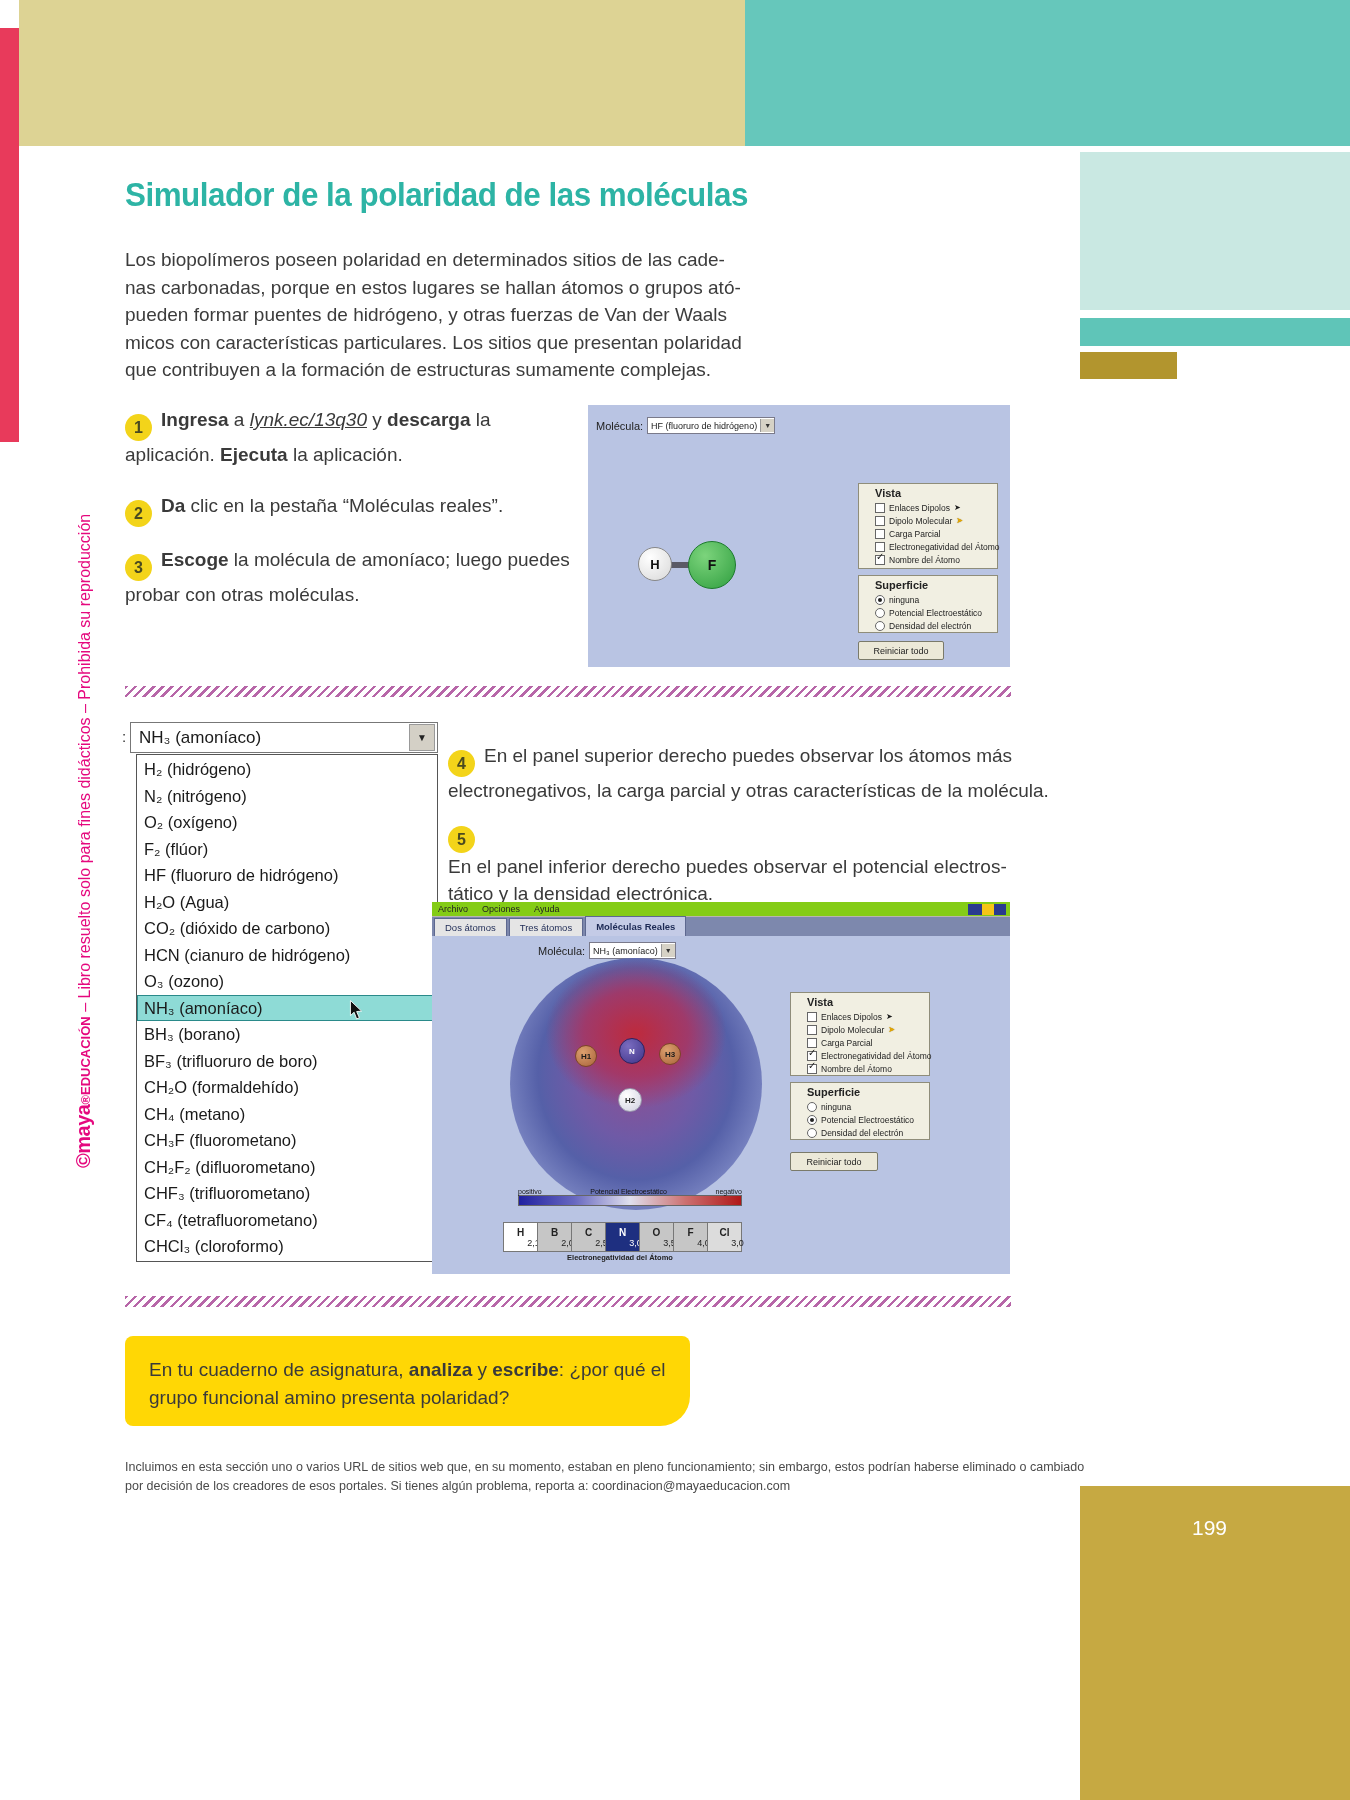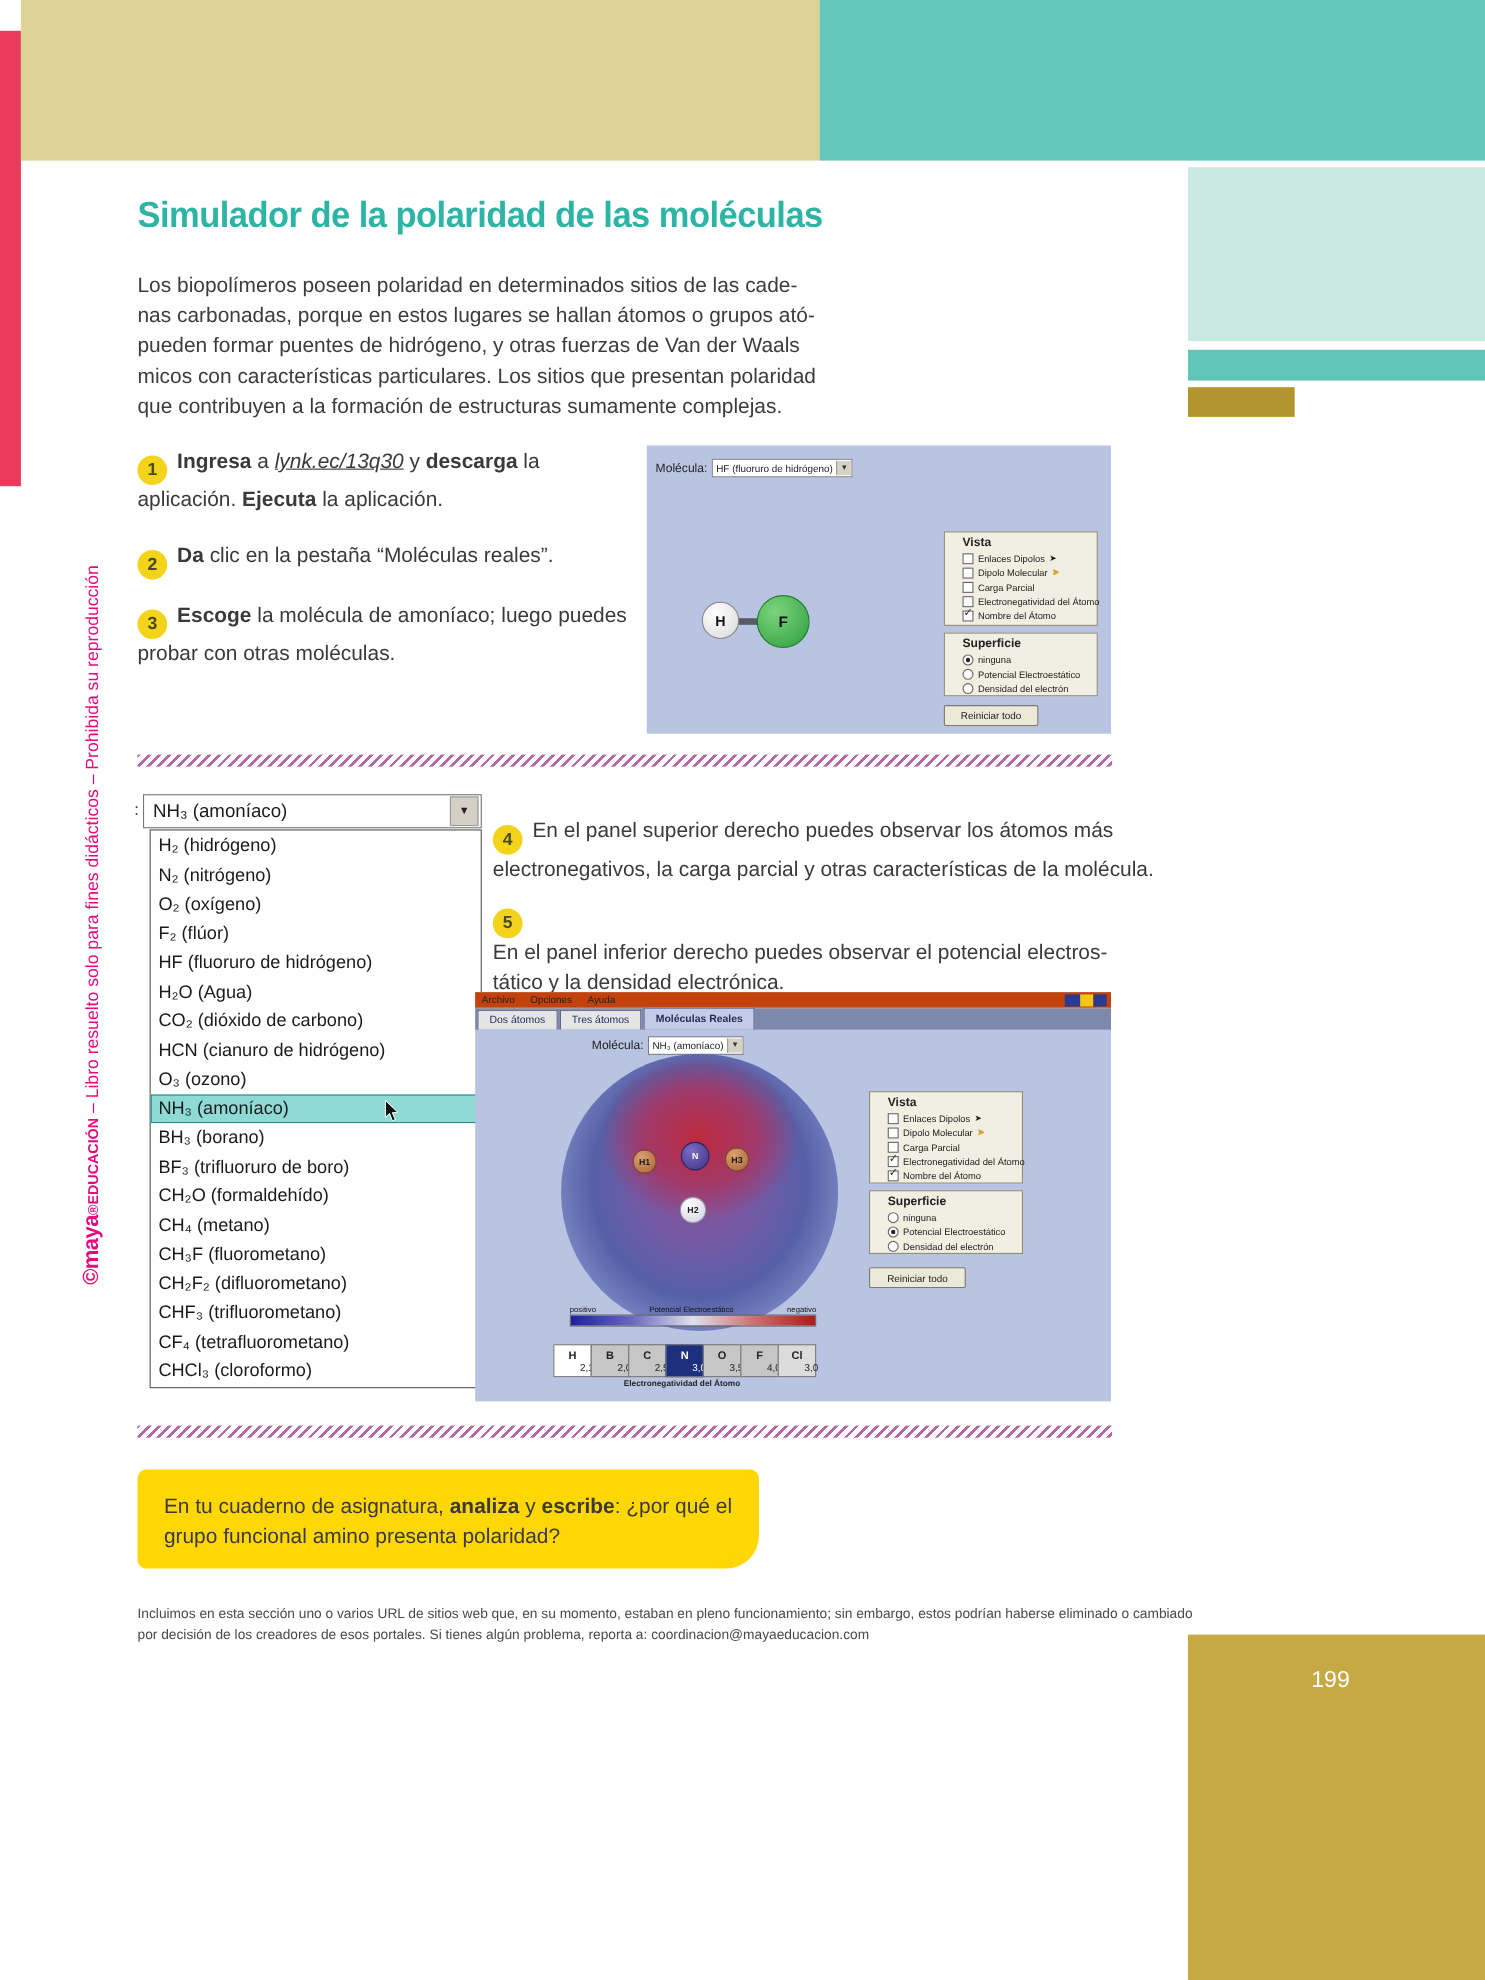--- a/index.html
+++ b/index.html
@@ -61,21 +61,21 @@
   .combo-text{padding:0 3px;white-space:nowrap;}
   .combo-btn{width:13px;height:13px;background:#d6d2c6;border-left:1px solid #999;font-size:7px;
     display:flex;align-items:center;justify-content:center;color:#333;}
 
   
   .sphere{position:absolute;border-radius:50%;display:flex;align-items:center;justify-content:center;
     font-weight:bold;color:#111;}
   .bond{position:absolute;background:#5a5a66;}
 
   
-  .menubar{position:absolute;left:0;top:0;right:0;height:15px;background:#c2410c;border-bottom:1px solid #b8b5ae;
+  .menubar{position:absolute;left:0;top:0;right:0;height:15px;background:#84cc16;border-bottom:1px solid #b8b5ae;
     display:flex;align-items:center;gap:14px;padding-left:6px;font-size:9px;color:#222;box-sizing:border-box;}
   .phet-logo{position:absolute;right:4px;top:2px;width:38px;height:11px;display:flex;}
   .phet-logo span{display:block;height:100%;}
   .tabbar{position:absolute;left:0;top:15px;right:0;height:19px;background:#7d88ad;display:flex;align-items:flex-end;}
   .tab{height:17px;line-height:17px;padding:0 10px;font-size:9.5px;color:#1d2a55;background:#e5e5e5;
     border:1px solid #5d6890;border-bottom:none;margin-left:2px;}
   .tab.active{background:#c4cbe6;font-weight:bold;height:19px;line-height:19px;}
   .blob{position:absolute;left:78px;top:56px;width:252px;height:252px;border-radius:50%;
     background:
       radial-gradient(ellipse 46% 38% at 50% 30%,rgba(193,40,56,0.95) 0%,rgba(168,52,96,0.85) 45%,rgba(130,70,140,0) 78%),

